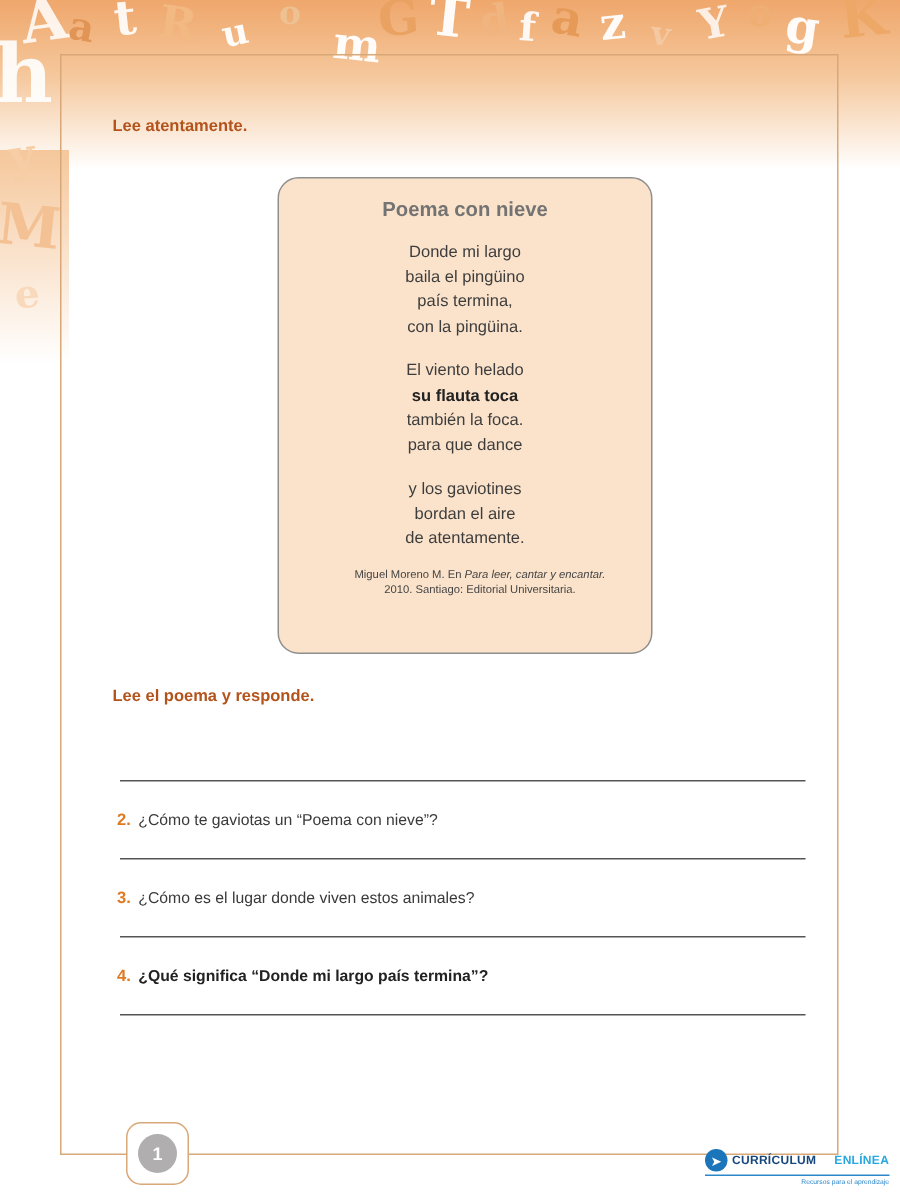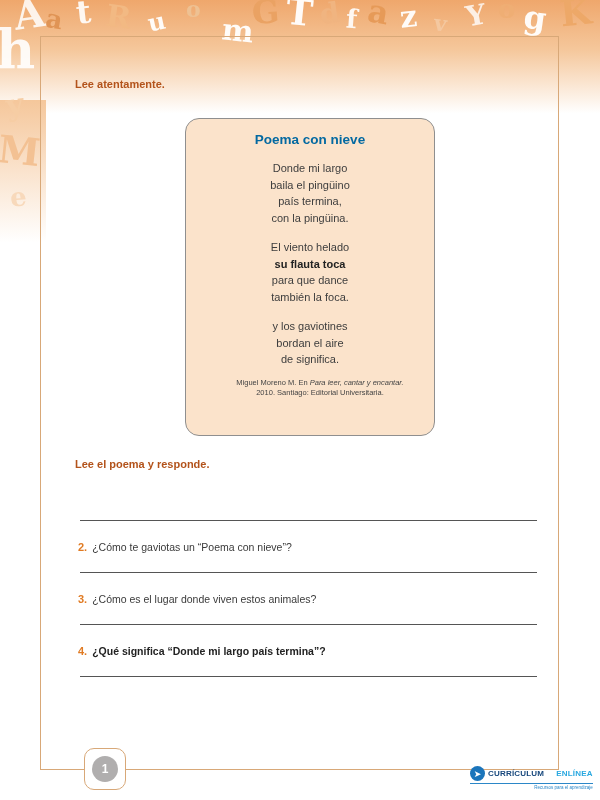--- a/index.html
+++ b/index.html
@@ -17,21 +17,21 @@
   .page-frame { position:absolute; left:40px; top:36px; width:519px; height:734px;
     border:1px solid #d8a878; z-index:2; pointer-events:none; }
 
   .instr { position:absolute; left:75px; font-size:11px; font-weight:bold; color:#b3531b; z-index:3; }
   .instr.one { top:78px; }
   .instr.two { top:458px; }
 
   
   .poem-box { position:absolute; left:185px; top:118px; width:250px; height:318px; z-index:3;
     background:#fbe3cb; border:1.5px solid #8f8f8f; border-radius:14px; text-align:center; padding-top:13px; }
-  .poem-title { font-size:13.5px; font-weight:bold; color:#0369a1; }
+  .poem-title { font-size:13.5px; font-weight:bold; color:#737373; }
   .stanza { margin-top:13px; font-size:11px; color:#3d3d3d; line-height:16.5px; }
   .stanza p.bold { font-weight:bold; color:#222; }
   .attribution { margin-top:10px; font-size:7.5px; color:#444; line-height:10px; padding:0 14px;margin-left:20px; }
   .attribution em { font-style:italic; }
 
   
   .question { position:absolute; left:78px; width:460px; z-index:3; font-size:10.5px; color:#3a3a3a; }
   .question .qnum { font-weight:bold; color:#e07a22; font-size:11px; margin-right:5px; }
   .question.bold .qtext { font-weight:bold; color:#222;margin-top:20px; }
   .answer-line { position:absolute; left:80px; width:457px; border-bottom:1px solid #555; z-index:3; height:1px; }
@@ -92,27 +92,27 @@
     <div class="poem-title">Poema con nieve</div>
     <div class="stanza">
       <p>Donde mi largo</p>
       <p>baila el pingüino</p>
       <p>país termina,</p>
       <p>con la pingüina.</p>
     </div>
     <div class="stanza">
       <p>El viento helado</p>
       <p class="bold">su flauta toca</p>
+      <p>también la foca.</p>
       <p>para que dance</p>
-      <p>también la foca.</p>
     </div>
     <div class="stanza">
       <p>y los gaviotines</p>
       <p>bordan el aire</p>
-      <p>de significa.</p>
+      <p>de atentamente.</p>
     </div>
     <p class="attribution"><span>Miguel Moreno M. En </span><em>Para leer, cantar y encantar.</em><br><span>2010. Santiago: Editorial Universitaria.</span></p>
   </div>
 
   <div class="instr two">Lee el poema y responde.</div>
 
   <div class="answer-line" style="top:520px"></div>
 
   <div class="question" style="top:541px">
     <span class="qnum">2.</span><span class="qtext">¿Cómo te gaviotas un “Poema con nieve”?</span>

